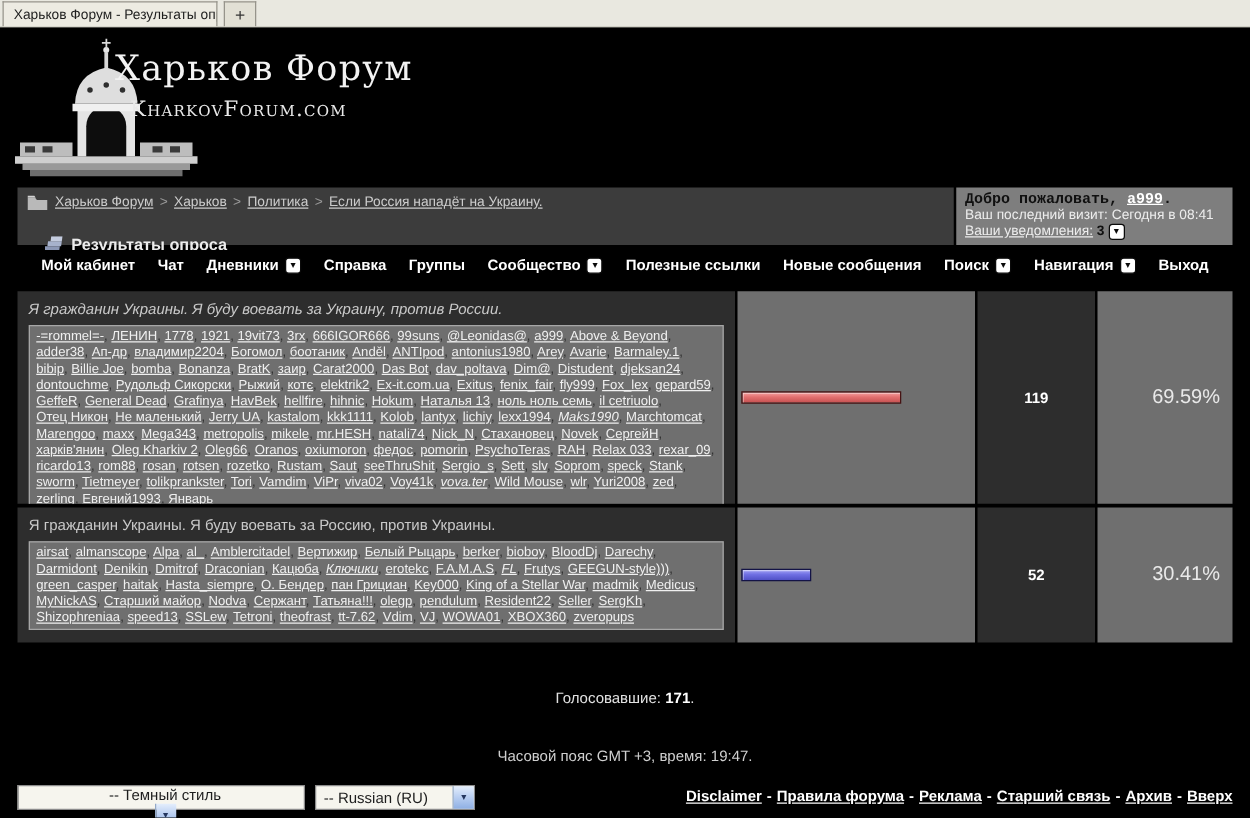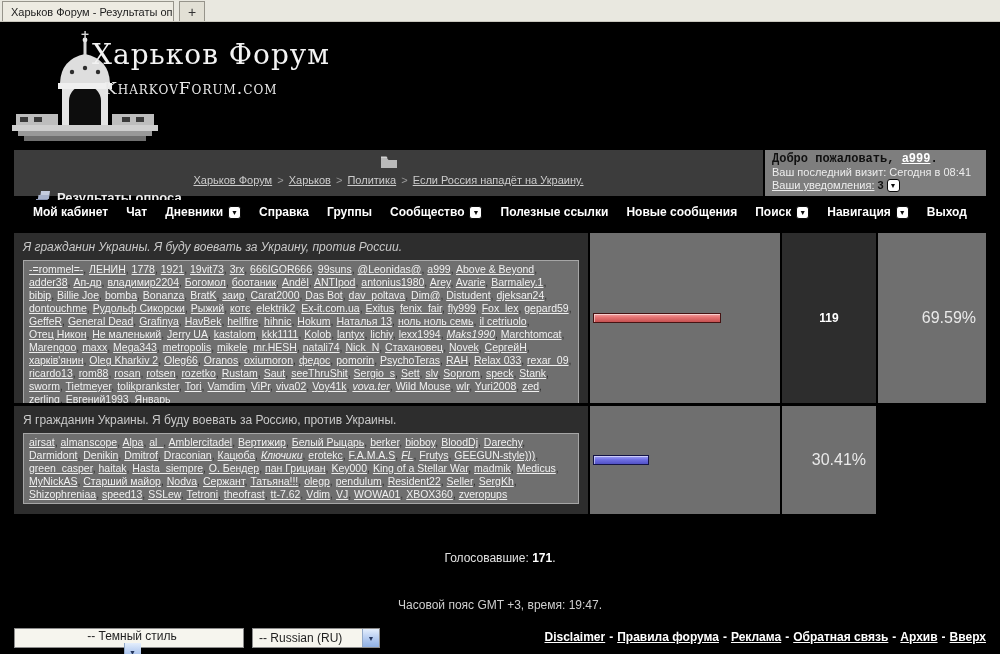--- a/index.html
+++ b/index.html
@@ -13,24 +13,24 @@
   .newtab { width:26px; margin:1px 0 0 5px; background:#e2e0d5; border:1px solid #96948b; border-bottom:none; display:flex; align-items:center; justify-content:center; font-size:14px; color:#333; }
 
   
   .masthead { position:absolute; top:22px; left:0; width:1000px; height:126px; background:#000; }
   .monument { position:absolute; left:10px; top:8px; }
   .site-title { position:absolute; left:92px; top:16px; font-family:"DejaVu Serif",serif; font-size:28px; color:#f3f3f3; letter-spacing:1px; }
   .site-domain { position:absolute; left:104px; top:56px; font-family:"DejaVu Serif",serif; font-variant:small-caps; font-size:17px; color:#e9e9e9; letter-spacing:1px; }
 
   
   .breadbar { position:absolute; left:14px; top:150px; width:749px; height:46px; background:#3c3c3c; padding:6px 8px; }
-  .bc-line1 { display:flex; align-items:center; gap:6px; font-size:11px; color:#9a9a9a;flex-direction:column; }
+  .bc-line1 { display:flex; align-items:center; gap:6px; font-size:11px; color:#9a9a9a; }
   .bc-link { color:#cccccc; text-decoration:underline; white-space:nowrap; }
   .bc-sep { color:#9a9a9a; margin:0 2px; }
-  .bc-line2 { display:flex; align-items:center; gap:6px; margin-top:4px; margin-left:14px; }
+  .bc-line2 { display:flex; align-items:center; gap:6px; margin-top:20px; margin-left:14px; }
   .bc-page { color:#ececec; font-weight:bold; font-size:13px; }
 
   
   .welcome { position:absolute; left:765px; top:150px; width:221px; height:46px; background:#7e7e7e; padding:3px 7px; font-size:11px; line-height:13px; }
   .w1 { font-size:12px; font-weight:bold; color:#101010;font-family:Liberation Mono, monospace; }
   .w1 a { color:#ffffff; text-decoration:underline; }
   .w2 { color:#ededed; }
   .w3 { color:#ededed; display:flex; align-items:center; gap:3px; }
   .w3 a { color:#ededed; text-decoration:underline; }
   .w3 b { color:#101010; }
@@ -200,32 +200,33 @@
       </div>
       <div class="votes-cell">119</div>
       <div class="pct-cell">69.59%</div>
       <div class="option-cell">
         <div class="option-text">Я гражданин Украины. Я буду воевать за Россию, против Украины.</div>
         <div class="voters-box"><a class="voter">airsat</a><span class="comma">, </span><a class="voter">almanscope</a><span class="comma">, </span><a class="voter">Alpa</a><span class="comma">, </span><a class="voter">al_</a><span class="comma">, </span><a class="voter">Amblercitadel</a><span class="comma">, </span><a class="voter">Вертижир</a><span class="comma">, </span><a class="voter">Белый Рыцарь</a><span class="comma">, </span><a class="voter">berker</a><span class="comma">, </span><a class="voter">bioboy</a><span class="comma">, </span><a class="voter">BloodDj</a><span class="comma">, </span><a class="voter">Darechy</a><span class="comma">, </span><a class="voter">Darmidont</a><span class="comma">, </span><a class="voter">Denikin</a><span class="comma">, </span><a class="voter">Dmitrof</a><span class="comma">, </span><a class="voter">Draconian</a><span class="comma">, </span><a class="voter">Кацюба</a><span class="comma">, </span><a class="voter i">Ключики</a><span class="comma">, </span><a class="voter">erotekc</a><span class="comma">, </span><a class="voter">F.A.M.A.S</a><span class="comma">, </span><a class="voter i">FL</a><span class="comma">, </span><a class="voter">Frutys</a><span class="comma">, </span><a class="voter">GEEGUN-style)))</a><span class="comma">, </span><a class="voter">green_casper</a><span class="comma">, </span><a class="voter">haitak</a><span class="comma">, </span><a class="voter">Hasta_siempre</a><span class="comma">, </span><a class="voter">О. Бендер</a><span class="comma">, </span><a class="voter">пан Грициан</a><span class="comma">, </span><a class="voter">Key000</a><span class="comma">, </span><a class="voter">King of a Stellar War</a><span class="comma">, </span><a class="voter">madmik</a><span class="comma">, </span><a class="voter">Medicus</a><span class="comma">, </span><a class="voter">MyNickAS</a><span class="comma">, </span><a class="voter">Старший майор</a><span class="comma">, </span><a class="voter">Nodva</a><span class="comma">, </span><a class="voter">Сержант</a><span class="comma">, </span><a class="voter">Татьяна!!!</a><span class="comma">, </span><a class="voter">olegp</a><span class="comma">, </span><a class="voter">pendulum</a><span class="comma">, </span><a class="voter">Resident22</a><span class="comma">, </span><a class="voter">Seller</a><span class="comma">, </span><a class="voter">SergKh</a><span class="comma">, </span><a class="voter">Shizophreniaa</a><span class="comma">, </span><a class="voter">speed13</a><span class="comma">, </span><a class="voter">SSLew</a><span class="comma">, </span><a class="voter">Tetroni</a><span class="comma">, </span><a class="voter">theofrast</a><span class="comma">, </span><a class="voter">tt-7.62</a><span class="comma">, </span><a class="voter">Vdim</a><span class="comma">, </span><a class="voter">VJ</a><span class="comma">, </span><a class="voter">WOWA01</a><span class="comma">, </span><a class="voter">XBOX360</a><span class="comma">, </span><a class="voter">zveropups</a></div>
       </div>
       <div class="bar-cell">
         <div class="bar blue" style="width: 30.41%;"></div>
       </div>
+      <div class="votes-cell">52</div>
       <div class="pct-cell">30.41%</div>
     </div>
 </div>
 
 <div class="total-line">
   <span>Голосовавшие:</span> <b>171</b><span>.</span>
 </div>
 
 <div class="tz-line">Часовой пояс GMT +3, время: 19:47.</div>
 
 <div class="selectbox select-style">
   <span>-- Темный стиль</span>
   <span class="sel-arrow"></span>
 </div>
 <div class="selectbox select-lang">
   <span>-- Russian (RU)</span>
   <span class="sel-arrow"></span>
 </div>
 
-<div class="footer-links"><a>Disclaimer</a><span class="dash">-</span><a>Правила форума</a><span class="dash">-</span><a>Реклама</a><span class="dash">-</span><a>Обратная связь</a><span class="dash">-</span><a>Архив</a><span class="dash">-</span><a>Вверх</a></div>
+<div class="footer-links"><a>Disclaimer</a><span class="dash">-</span><a>Правила форума</a><span class="dash">-</span><a>Реклама</a><span class="dash">-</span><a>Старший связь</a><span class="dash">-</span><a>Архив</a><span class="dash">-</span><a>Вверх</a></div>
 
 </body></html>

